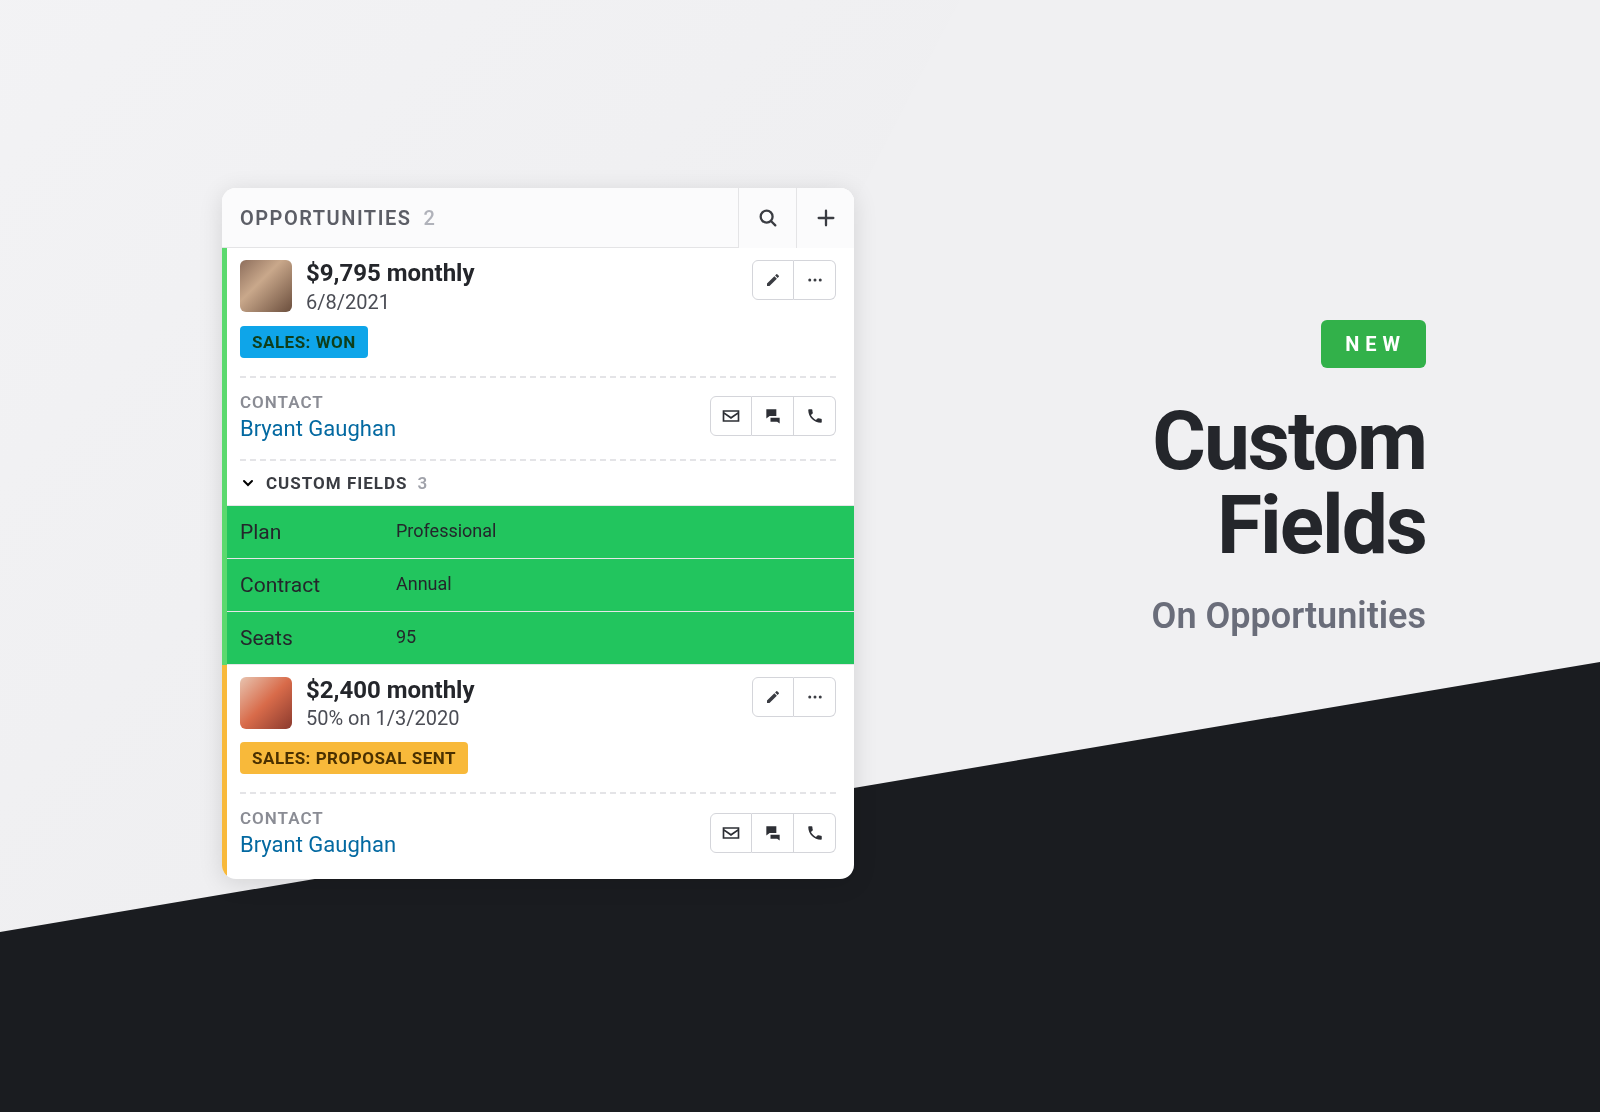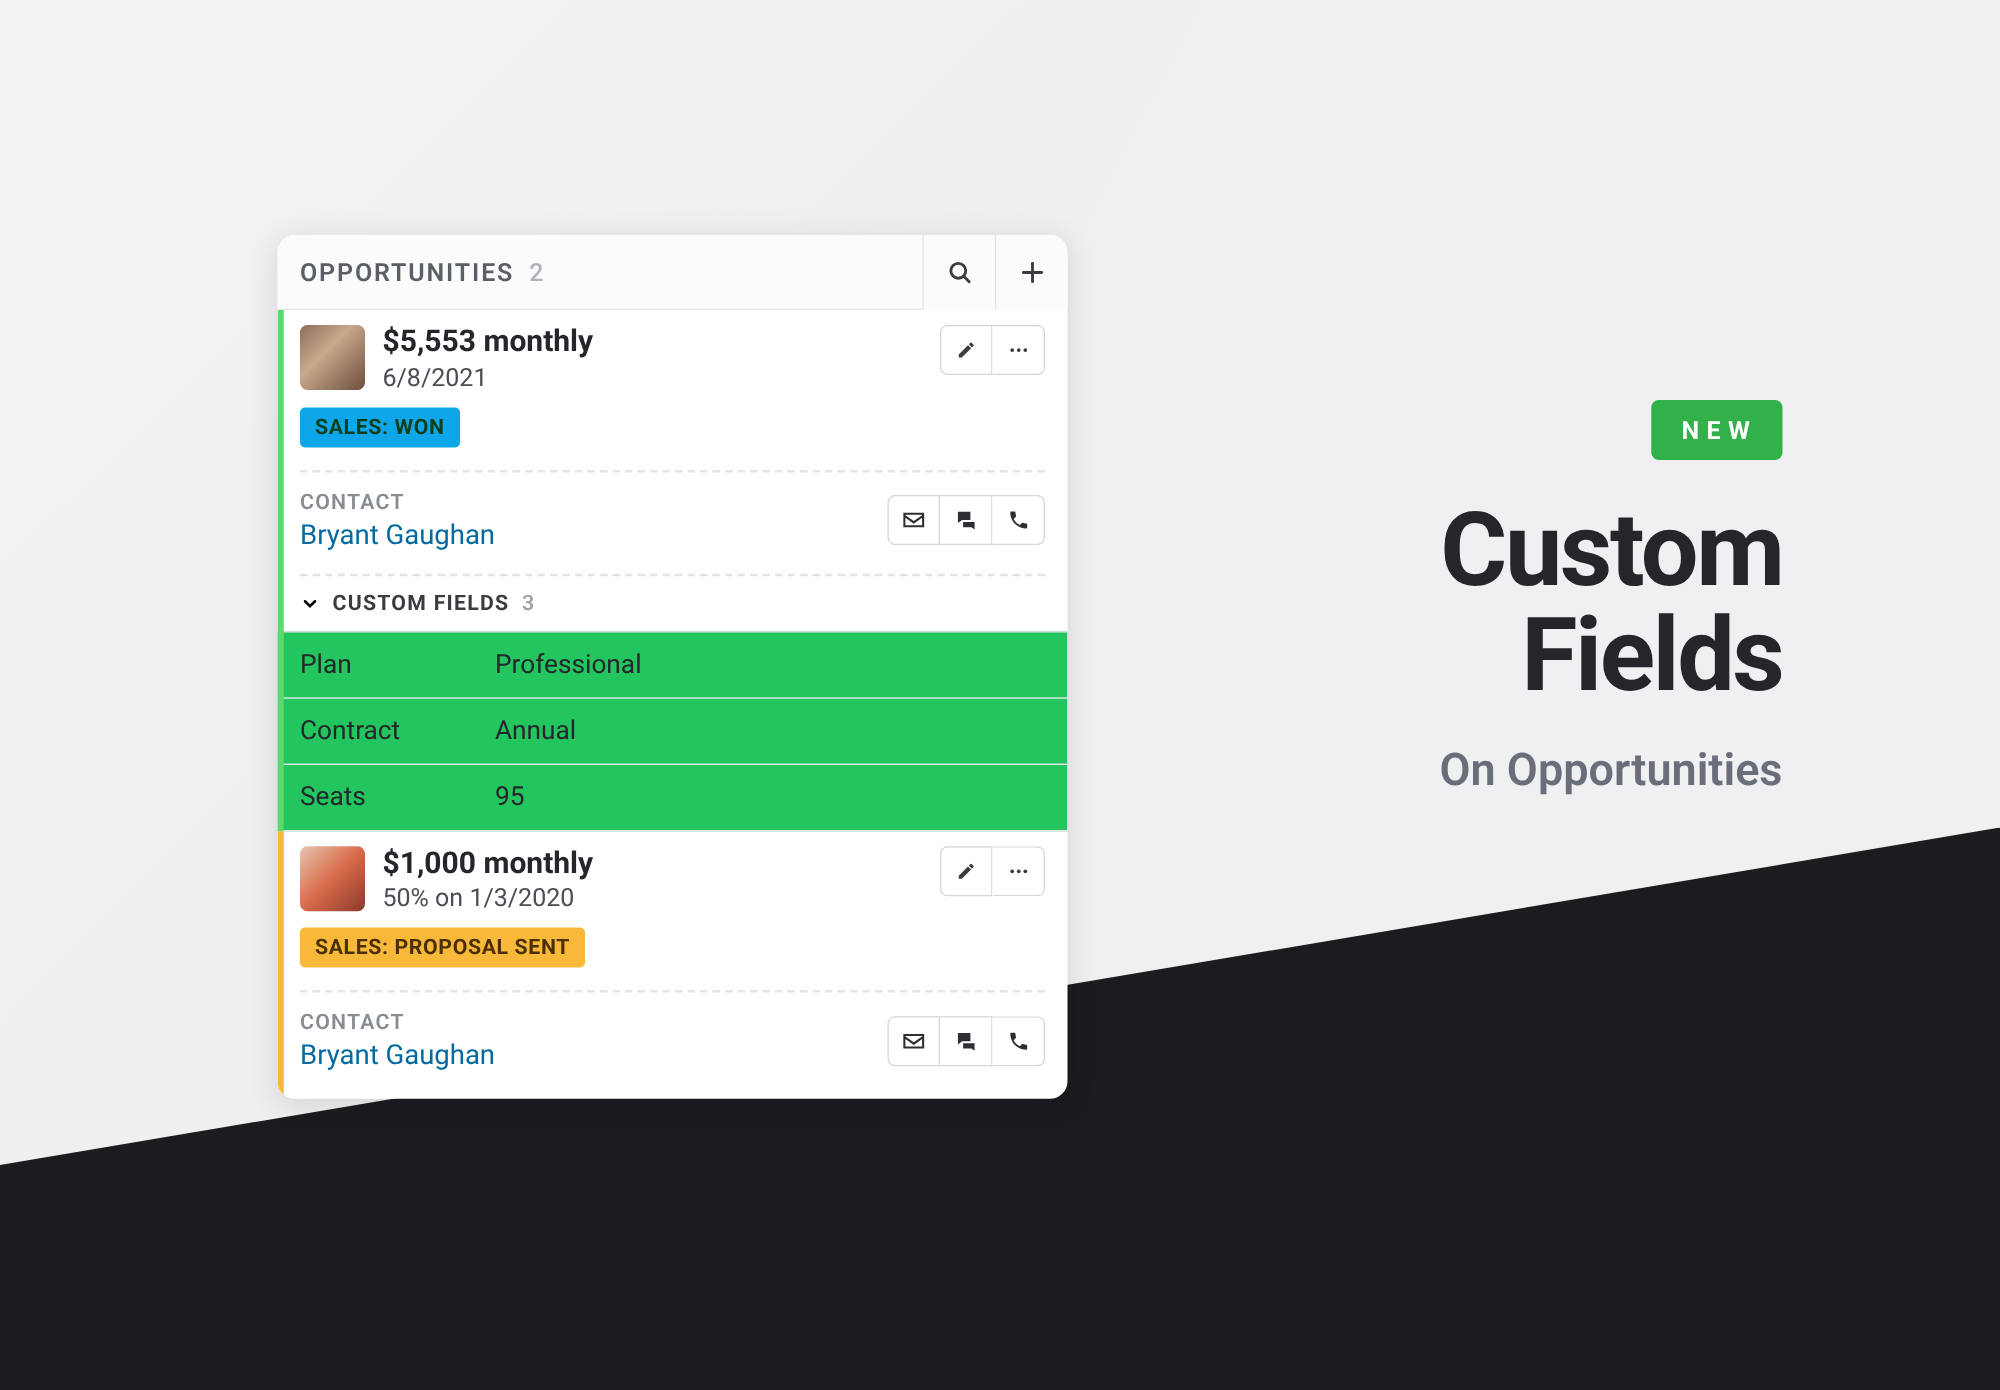--- a/index.html
+++ b/index.html
@@ -284,21 +284,21 @@
       border-bottom: 1px solid #e6e6e9;
     }
     
     .cf-key {
       width: 156px;
       font-size: 21px;
       color: #24262b;
     }
     
     .cf-val {
-      font-size: 21px;
+      font-size: 18px;
       color: #24262b;
     }
     
     .promo {
       position: absolute;
       left: 824px;
       top: 220px;
       width: 460px;
       text-align: right;
     }
@@ -360,21 +360,21 @@
           </svg>
       </button>
     </div>
 
     <div class="opportunity">
       <div class="opp-accent green"></div>
       
       <div class="opp-top">
         <div class="avatar male"></div>
         <div class="opp-info">
-          <div class="opp-value">$5,553 monthly</div>
+          <div class="opp-value">$9,795 monthly</div>
           <div class="opp-date">6/8/2021</div>
         </div>
         <div class="btn-group">
           <button>
             <svg width="16" height="16" viewBox="0 0 24 24" fill="currentColor">
                 <path d="M3 17.25V21h3.75L17.81 9.94l-3.75-3.75L3 17.25zM20.71 7.04a1 1 0 0 0 0-1.41l-2.34-2.34a1 1 0 0 0-1.41 0l-1.83 1.83 3.75 3.75 1.83-1.83z"></path>
               </svg>
           </button>
           <button>
             <svg width="18" height="18" viewBox="0 0 24 24" fill="currentColor">
@@ -437,21 +437,21 @@
         </div>
       </div>
     </div>
 
     <div class="opportunity" style="padding-bottom: 4px;">
       <div class="opp-accent amber"></div>
       
       <div class="opp-top">
         <div class="avatar female"></div>
         <div class="opp-info">
-          <div class="opp-value">$1,000 monthly</div>
+          <div class="opp-value">$2,400 monthly</div>
           <div class="opp-date">50% on 1/3/2020</div>
         </div>
         <div class="btn-group">
           <button>
             <svg width="16" height="16" viewBox="0 0 24 24" fill="currentColor">
                 <path d="M3 17.25V21h3.75L17.81 9.94l-3.75-3.75L3 17.25zM20.71 7.04a1 1 0 0 0 0-1.41l-2.34-2.34a1 1 0 0 0-1.41 0l-1.83 1.83 3.75 3.75 1.83-1.83z"></path>
               </svg>
           </button>
           <button>
             <svg width="18" height="18" viewBox="0 0 24 24" fill="currentColor">

